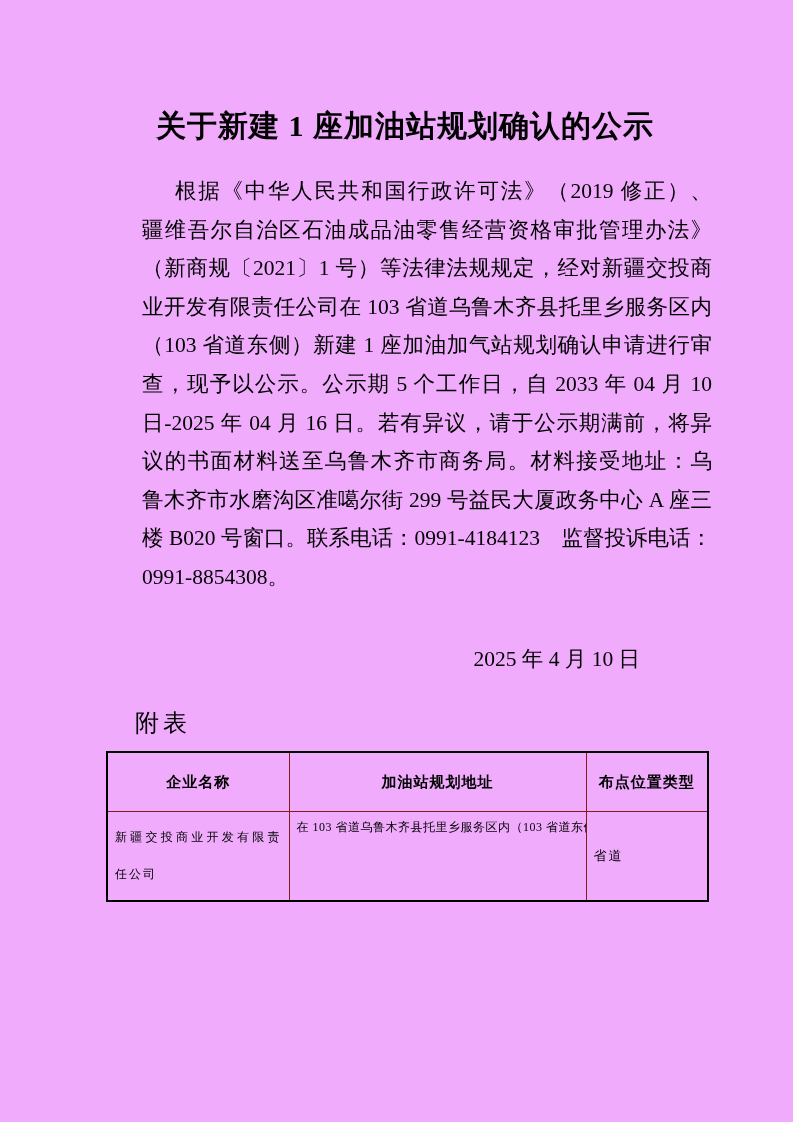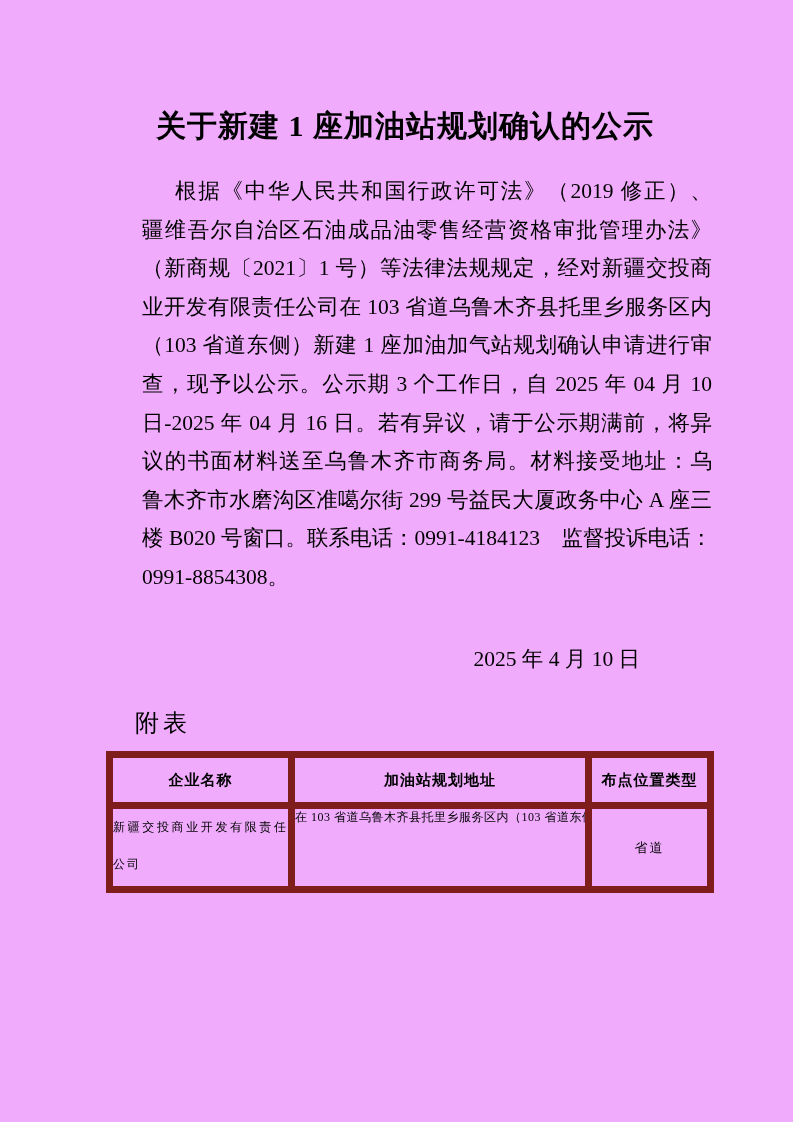--- a/index.html
+++ b/index.html
@@ -68,22 +68,22 @@
   table.appendix {
     position: absolute;
     left: 106px;
     top: 751px;
     width: 601px;
     border-collapse: collapse;
     table-layout: fixed;
     border: 2px solid #000;
   }
   table.appendix th, table.appendix td {
-    border: 7px solid #7f1d1d;
-    padding: 0;
+    border: 1px solid #7f1d1d;
+    padding: 7px;
   }
   table.appendix col.c-company  { width: 182px; }
   table.appendix col.c-address  { width: 297px; }
   table.appendix col.c-loctype  { width: 122px; }
   table.appendix thead th {
     height: 44px;
     font-size: 15px;
     font-weight: bold;
     text-align: center;
     vertical-align: middle;
@@ -102,39 +102,38 @@
   td.cell-address {
     font-size: 12px;
     vertical-align: top;
     padding: 10px 4px 0 8px;
     white-space: nowrap;
     overflow: hidden;
     letter-spacing: 0.5px;
   }
   td.cell-loctype {
     font-size: 13px;
-    text-align: center;
     vertical-align: middle;
     letter-spacing: 2px;
   }
 </style>
 </head>
 <body>
 
 <div class="page">
 
   <h1 class="doc-title">关于新建 1 座加油站规划确认的公示</h1>
 
   <div class="body-block">
     <div class="bl indent">根据《中华人民共和国行政许可法》（2019 修正）、《新</div>
     <div class="bl">疆维吾尔自治区石油成品油零售经营资格审批管理办法》</div>
     <div class="bl">（新商规〔2021〕1 号）等法律法规规定，经对新疆交投商</div>
     <div class="bl">业开发有限责任公司在 103 省道乌鲁木齐县托里乡服务区内</div>
     <div class="bl">（103 省道东侧）新建 1 座加油加气站规划确认申请进行审</div>
-    <div class="bl">查，现予以公示。公示期 3 个工作日，自 2025 年 04 月 10</div>
+    <div class="bl">查，现予以公示。公示期 5 个工作日，自 2033 年 04 月 10</div>
     <div class="bl">日-2025 年 04 月 16 日。若有异议，请于公示期满前，将异</div>
     <div class="bl">议的书面材料送至乌鲁木齐市商务局。材料接受地址：乌</div>
     <div class="bl">鲁木齐市水磨沟区准噶尔街 299 号益民大厦政务中心 A 座三</div>
     <div class="bl">楼 B020 号窗口。联系电话：0991-4184123　监督投诉电话：</div>
     <div class="bl last">0991-8854308。</div>
   </div>
 
   <div class="date-line">2025 年 4 月 10 日</div>
 
   <div class="appendix-label">附表</div>

